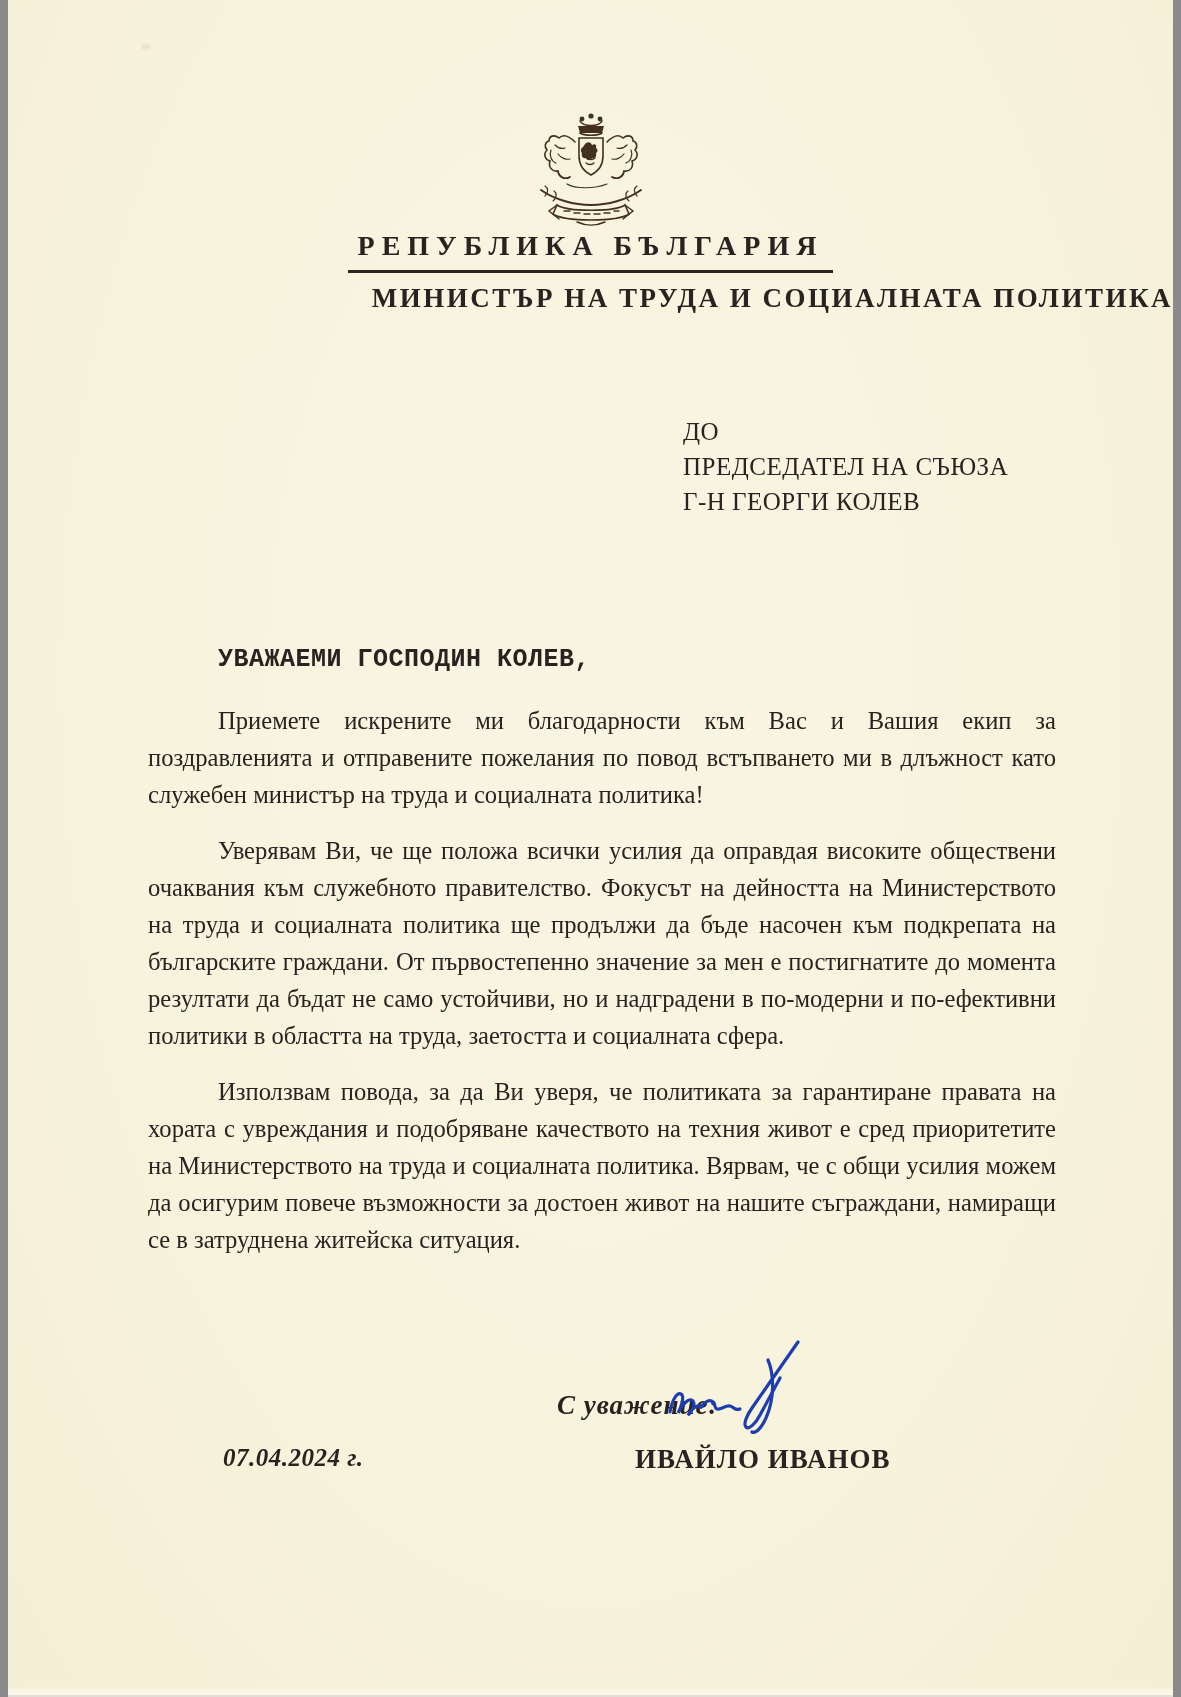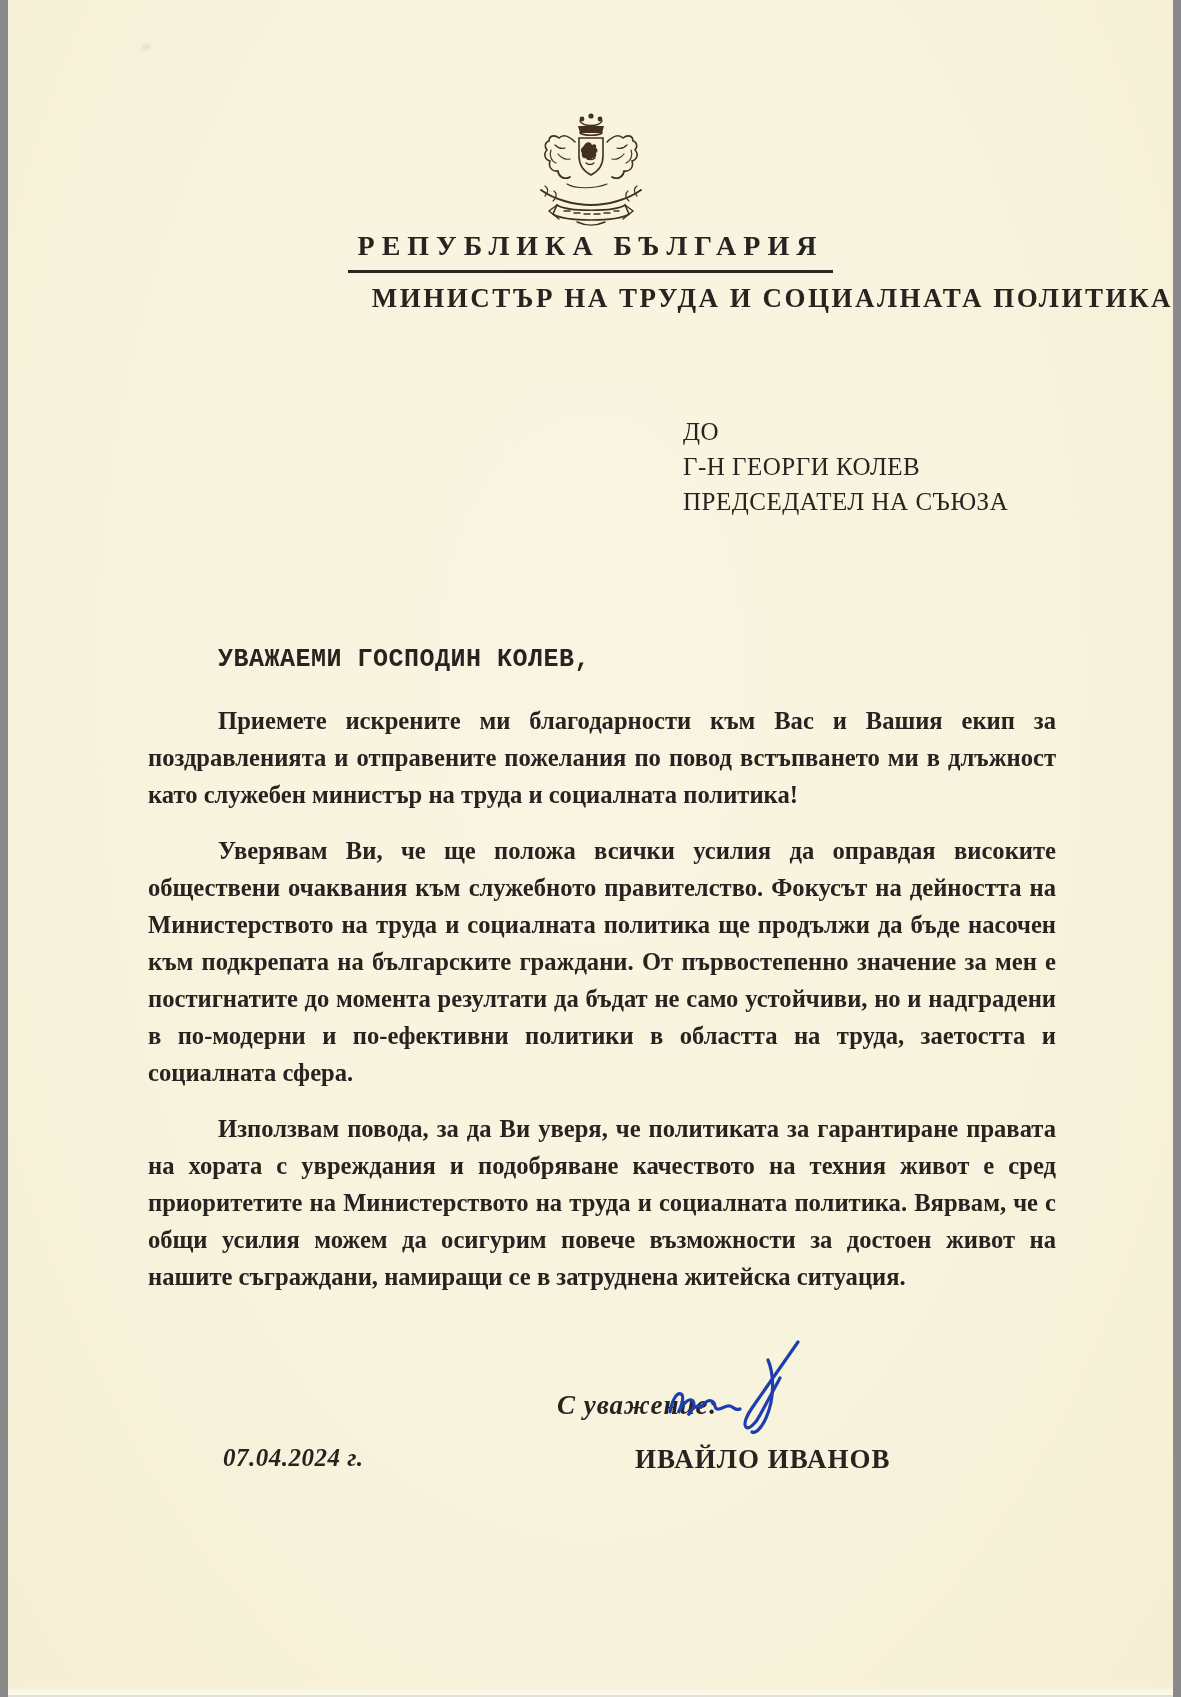--- a/index.html
+++ b/index.html
@@ -49,21 +49,20 @@
   }
   .salutation{
     font-size:25px;font-weight:bold;letter-spacing:.5px;
     margin:0 0 28px 70px;
     font-family:Liberation Mono, monospace;
   }
   .para{
     font-size:24.6px;line-height:37px;
     text-align:justify;text-indent:70px;
     margin:0 0 19px 0;
-    font-weight:bold;
   }
 
   
   .closing-label{
     position:absolute;left:549px;top:1390px;
     font-size:27px;font-weight:bold;font-style:italic;letter-spacing:1px;
   }
   .signature{position:absolute;left:648px;top:1330px;width:170px;height:130px;}
   .date-line{
     position:absolute;left:215px;top:1444px;
@@ -114,22 +113,22 @@
     </svg>
   </div>
 
   <div class="h-republic">
     <span class="underlined">РЕПУБЛИКА БЪЛГАРИЯ</span>
   </div>
   <div class="h-minister">МИНИСТЪР НА ТРУДА И СОЦИАЛНАТА ПОЛИТИКА</div>
 
   <div class="addressee">
     <div>ДО</div>
+    <div>ПРЕДСЕДАТЕЛ НА СЪЮЗА</div>
     <div>Г-Н ГЕОРГИ КОЛЕВ</div>
-    <div>ПРЕДСЕДАТЕЛ НА СЪЮЗА</div>
   </div>
 
   <div class="body-text">
     <p class="salutation">УВАЖАЕМИ ГОСПОДИН КОЛЕВ,</p>
     <p class="para">Приемете искрените ми благодарности към Вас и Вашия екип за поздравленията и отправените пожелания по повод встъпването ми в длъжност като служебен министър на труда и социалната политика!</p>
     <p class="para">Уверявам Ви, че ще положа всички усилия да оправдая високите обществени очаквания към служебното правителство. Фокусът на дейността на Министерството на труда и социалната политика ще продължи да бъде насочен към подкрепата на българските граждани. От първостепенно значение за мен е постигнатите до момента резултати да бъдат не само устойчиви, но и надградени в по-модерни и по-ефективни политики в областта на труда, заетостта и социалната сфера.</p>
     <p class="para">Използвам повода, за да Ви уверя, че политиката за гарантиране правата на хората с увреждания и подобряване качеството на техния живот е сред приоритетите на Министерството на труда и социалната политика. Вярвам, че с общи усилия можем да осигурим повече възможности за достоен живот на нашите съграждани, намиращи се в затруднена житейска ситуация.</p>
   </div>
 
   <div class="closing-label">С уважение:</div>

